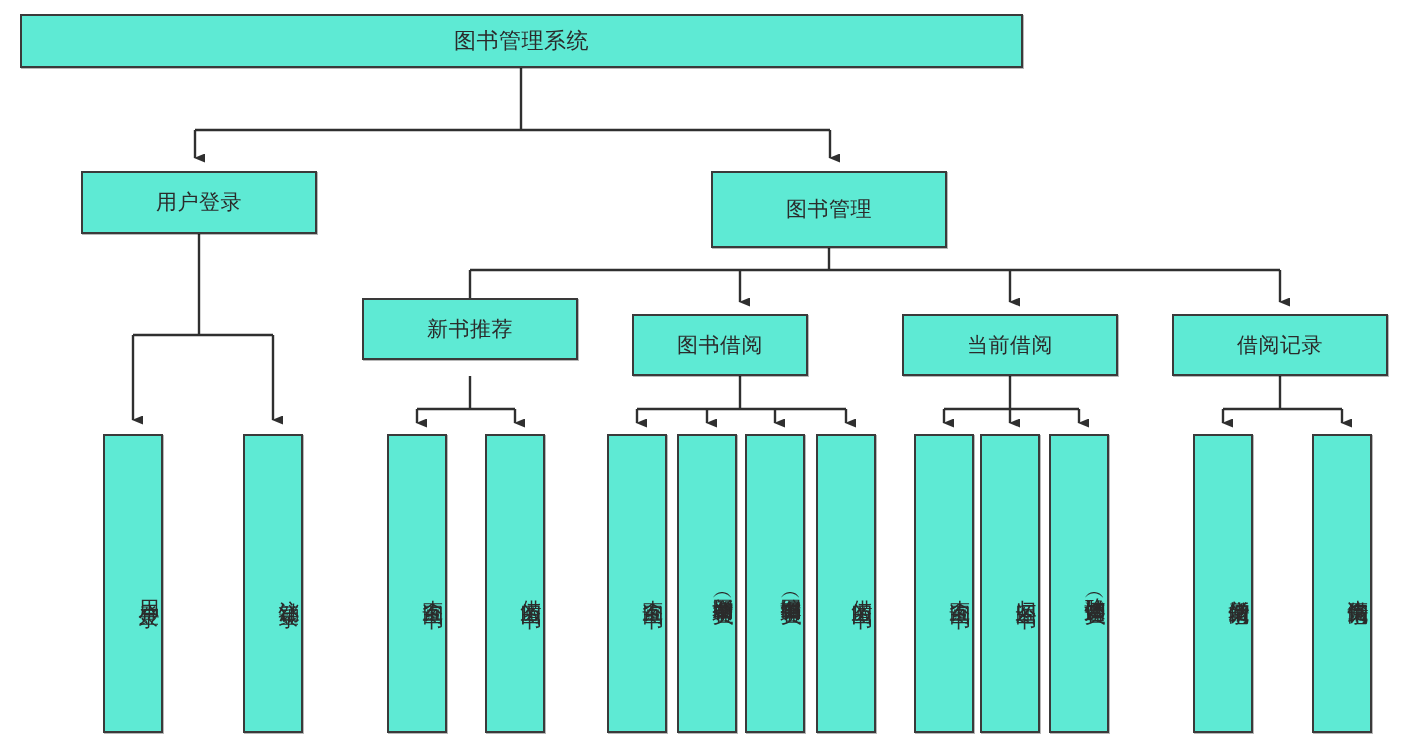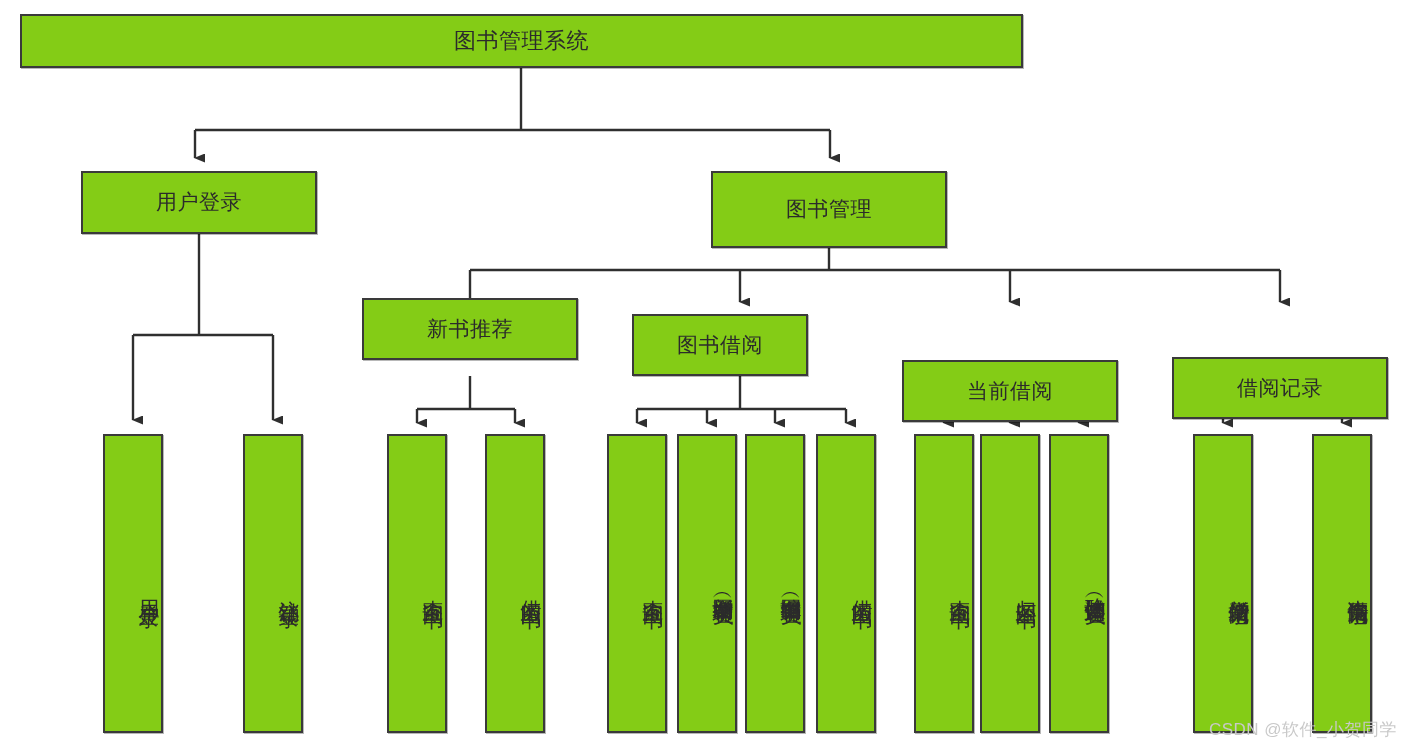--- a/index.html
+++ b/index.html
@@ -22,21 +22,21 @@
     position: absolute;
     left: 0;
     top: 0;
     width: 1405px;
     height: 747px;
     pointer-events: none;
   }
   .node {
     position: absolute;
     box-sizing: border-box;
-    background: #84cc16;
+    background: #5eead4;
     border: 2px solid #3a3a3a;
     display: flex;
     align-items: center;
     justify-content: center;
     color: #2b2b2b;
     line-height: 1.18;
     text-align: center;
     box-shadow: 1px 1px 0 rgba(0,0,0,0.28);
   }
   .node.horiz {
@@ -130,23 +130,23 @@
   <div class="node horiz root-node" style="left:20px; top:14px; width:1003px; height:54px;">图书管理系统</div>
 
   <div class="node horiz" style="left:81px; top:171px; width:236px; height:63px;">用户登录</div>
 
   <div class="node horiz" style="left:711px; top:171px; width:236px; height:77px;">图书管理</div>
 
   <div class="node horiz" style="left:362px; top:298px; width:216px; height:62px;">新书推荐</div>
 
   <div class="node horiz" style="left:632px; top:314px; width:176px; height:62px;">图书借阅</div>
 
-  <div class="node horiz" style="left:902px; top:314px; width:216px; height:62px;margin-top:46px;">当前借阅</div>
+  <div class="node horiz" style="left:902px; top:314px; width:216px; height:62px;">当前借阅</div>
 
-  <div class="node horiz" style="left:1172px; top:314px; width:216px; height:62px;margin-top:43px;">借阅记录</div>
+  <div class="node horiz" style="left:1172px; top:314px; width:216px; height:62px;">借阅记录</div>
 
   <div class="node vert" style="left:103px; top:434px; width:60px; height:299px;">用户登录</div>
 
   <div class="node vert" style="left:243px; top:434px; width:60px; height:299px;">注销登录</div>
 
   <div class="node vert" style="left:387px; top:434px; width:60px; height:299px;">查询图书</div>
 
   <div class="node vert" style="left:485px; top:434px; width:60px; height:299px;">借阅图书</div>
 
   <div class="node vert" style="left:607px; top:434px; width:60px; height:299px;">查询图书</div>
@@ -160,15 +160,14 @@
   <div class="node vert" style="left:914px; top:434px; width:60px; height:299px;">查询图书</div>
 
   <div class="node vert" style="left:980px; top:434px; width:60px; height:299px;">归还图书</div>
 
   <div class="node vert tall-text" style="left:1049px; top:434px; width:60px; height:299px;">确认归还（管理员）</div>
 
   <div class="node vert tall-text" style="left:1193px; top:434px; width:60px; height:299px;">新增借阅记录</div>
 
   <div class="node vert tall-text" style="left:1312px; top:434px; width:60px; height:299px;">查询借阅记录</div>
 
-  <div class="watermark">CSDN @软件_小贺同学</div>
 
 </div>
 
 </body></html>

